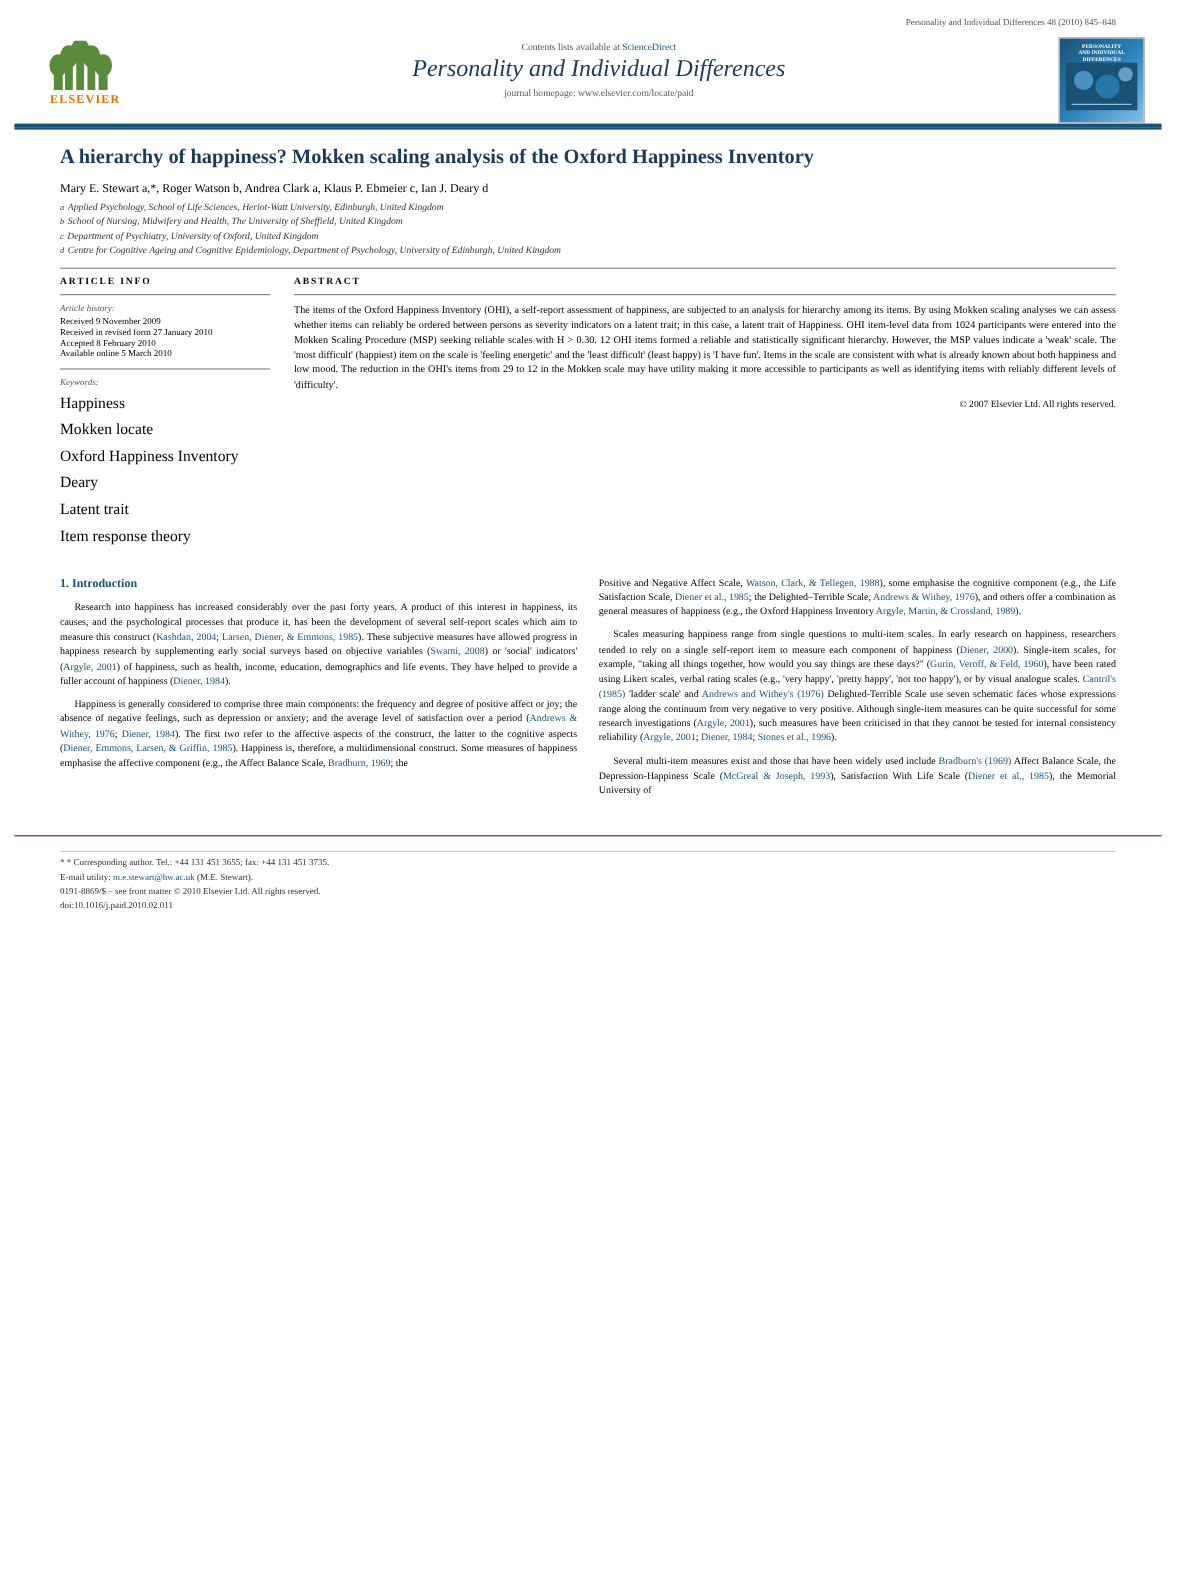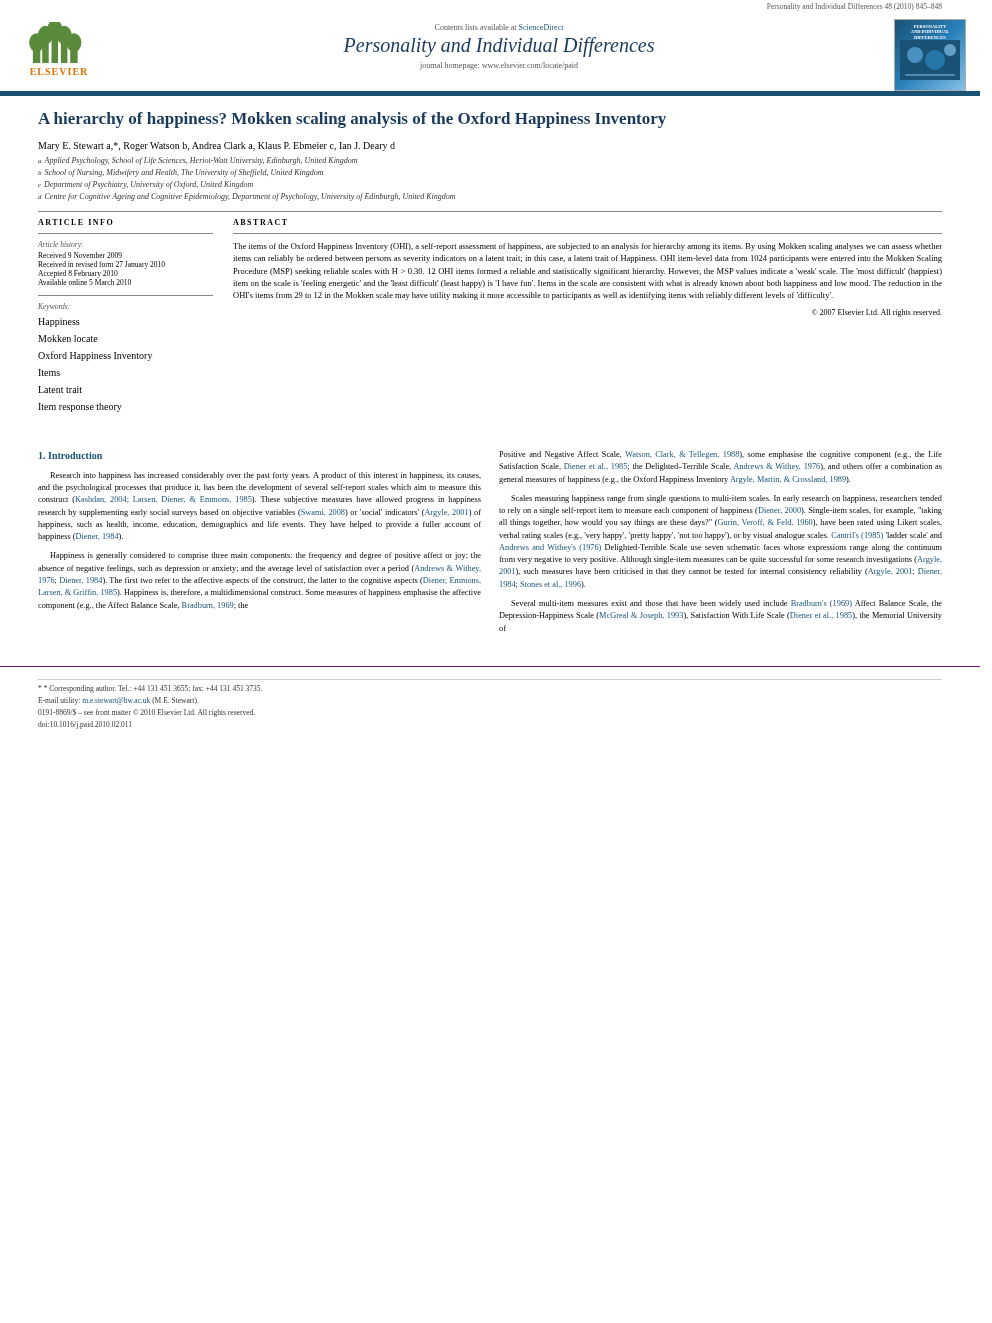--- a/index.html
+++ b/index.html
@@ -8,21 +8,21 @@
       background: #fff;
       color: #000;
       font-size: 9.5px;
       width: 992px;
       min-height: 1323px;
     }
     .page {
       width: 980px;
       min-height: 1323px;
       background: #fff;
-      padding: 0;
+      padding: 12px;
       border-radius: 19px;
     }
     
     .journal-header {
       border-bottom: 2px solid #1a5276;
       padding: 6px 0 0 0;
       margin-bottom: 0;
     }
     .journal-top-bar {
       display: flex;
@@ -172,42 +172,42 @@
       font-size: 7.5px;
       font-style: italic;
       color: #555;
       margin-bottom: 2px;
     }
     .info-date {
       font-size: 7.5px;
       color: #000;
     }
     .keywords-list {
-      font-size: 10px;
+      font-size: 13px;
       color: #000;
       line-height: 1.7;
     }
     .kw-item {
       display: block;
     }
     .abstract-text {
       font-size: 8.5px;
       line-height: 1.45;
       color: #000;
       text-align: justify;
     }
     .copyright-line {
       font-size: 8px;
       text-align: right;
       margin-top: 6px;
       color: #000;
     }
     
     .body-content {
-      margin-top: 26px;
+      margin-top: 14px;
     }
     .body-two-col {
       display: flex;
       gap: 18px;
     }
     .body-col {
       flex: 1;
       font-size: 8.3px;
       line-height: 1.48;
       text-align: justify;
@@ -352,21 +352,21 @@
         </div>
 
         <hr class="section-rule">
 
         <div class="info-block">
           <div class="info-label">Keywords:</div>
           <div class="keywords-list">
             <span class="kw-item">Happiness</span>
             <span class="kw-item">Mokken locate</span>
             <span class="kw-item">Oxford Happiness Inventory</span>
-            <span class="kw-item">Items</span>
+            <span class="kw-item">Deary</span>
             <span class="kw-item">Latent trait</span>
             <span class="kw-item">Item response theory</span>
           </div>
         </div>
       </div>
 
       <div class="article-abstract">
         <div class="section-heading">ABSTRACT</div>
         <hr class="section-rule">
         <div class="abstract-text">The items of the Oxford Happiness Inventory (OHI), a self-report assessment of happiness, are subjected to an analysis for hierarchy among its items. By using Mokken scaling analyses we can assess whether items can reliably be ordered between persons as severity indicators on a latent trait; in this case, a latent trait of Happiness. OHI item-level data from 1024 participants were entered into the Mokken Scaling Procedure (MSP) seeking reliable scales with H &gt; 0.30. 12 OHI items formed a reliable and statistically significant hierarchy. However, the MSP values indicate a 'weak' scale. The 'most difficult' (happiest) item on the scale is 'feeling energetic' and the 'least difficult' (least happy) is 'I have fun'. Items in the scale are consistent with what is already known about both happiness and low mood. The reduction in the OHI's items from 29 to 12 in the Mokken scale may have utility making it more accessible to participants as well as identifying items with reliably different levels of 'difficulty'.</div>

